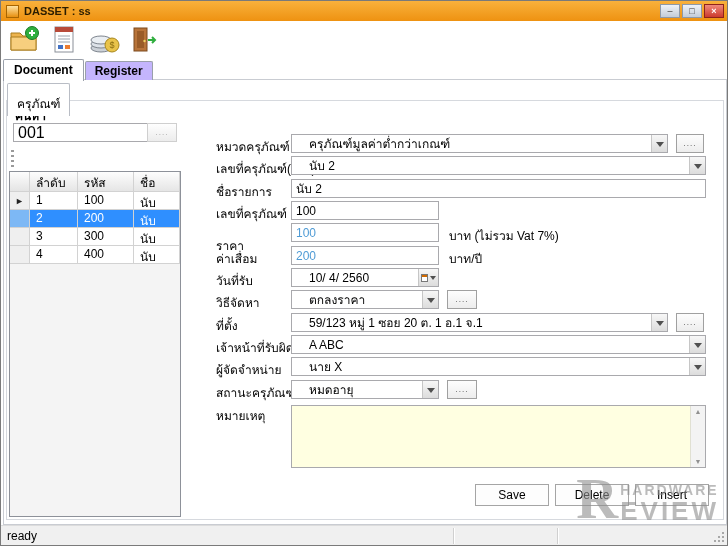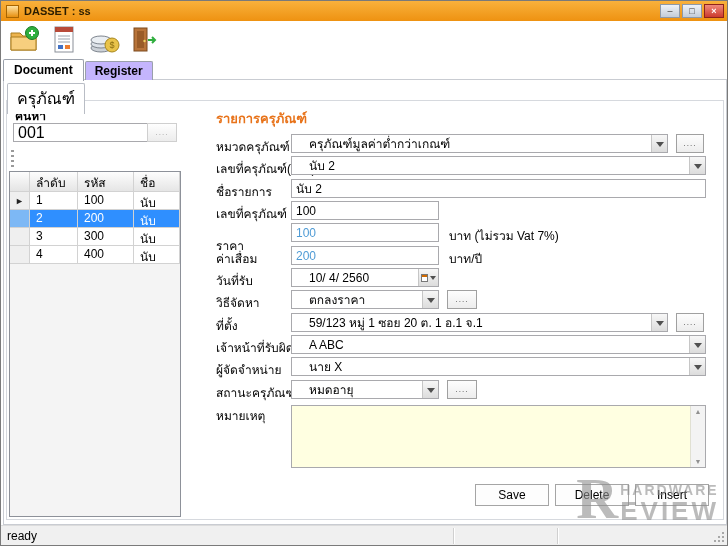--- a/index.html
+++ b/index.html
@@ -28,21 +28,21 @@
 
   
   .tabstrip { position:absolute; top:60px; left:2px; height:19px; display:flex;
               align-items:flex-end; z-index:4;font-weight:bold; }
   .tab { padding:2px 9px 2px; font-size:12px; border:1px solid #9aa0aa; border-bottom:none;
          background:#c4b5fd; border-radius:2px 2px 0 0; margin-right:1px; }
   .tab.active { background:#fff; padding:3px 10px 4px; margin-bottom:-1px; }
   .tabpage { position:absolute; top:78px; left:2px; width:724px; height:446px;
              border:1px solid #c9ccd2; background:#fff; }
   .innertabstrip { position:absolute; top:82px; left:6px; z-index:4; }
-  .itab { display:inline-block; padding:2px 9px 3px; font-size:16px; border:1px solid #b9bdc5;
+  .itab { display:inline-block; padding:10px 9px 3px; font-size:12px; border:1px solid #b9bdc5;
           border-bottom:none; background:#fff; border-radius:2px 2px 0 0; }
   .innerpage { position:absolute; top:99px; left:5px; width:718px; height:420px;
                border:1px solid #d6d9de; background:#fff; }
 
   
   .search-label { position:absolute; left:14px; top:105px; font-weight:bold; }
   .search-input { position:absolute; left:12px; top:122px; width:152px; height:19px;
                   border:1px solid #a9a9ad; padding:0 4px; font:inherit; font-size:16px; }
   .search-browse { position:absolute; left:146px; top:122px; width:30px; height:19px;
                    border:1px solid #cfcfcf; background:linear-gradient(#fefefe,#ececec);
@@ -216,21 +216,20 @@
       <div class="g-c3">นับ</div>
     </div>
     <div class="g-row">
       <div class="g-sel"></div>
       <div class="g-c1">4</div>
       <div class="g-c2">400</div>
       <div class="g-c3">นับ</div>
     </div>
   </div>
 
-  <div class="form-title">รายการครุภัณฑ์</div>
 
   <div class="lbl" style="top:133px">หมวดครุภัณฑ์</div>
   <div class="ctl combo w-wide" style="top:133px">
     <span class="combo-text">ครุภัณฑ์มูลค่าต่ำกว่าเกณฑ์</span>
     <span class="combo-arrow"></span>
   </div>
   <button class="browse" style="top:133px;left:675px;width:28px">....</button>
 
   <div class="lbl" style="top:155px">เลขที่ครุภัณฑ์(พ่วง)</div>
   <div class="ctl combo w-full" style="top:155px">

